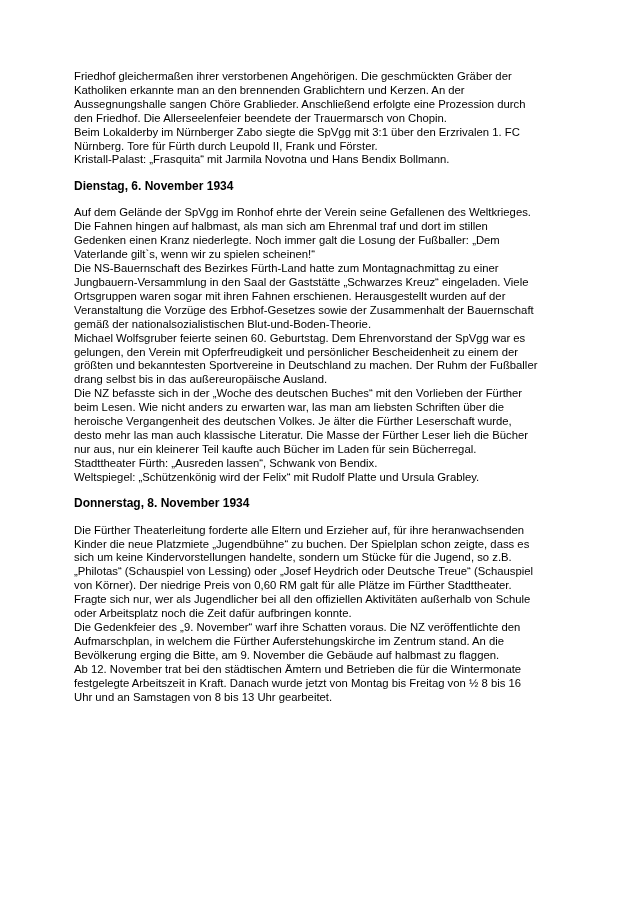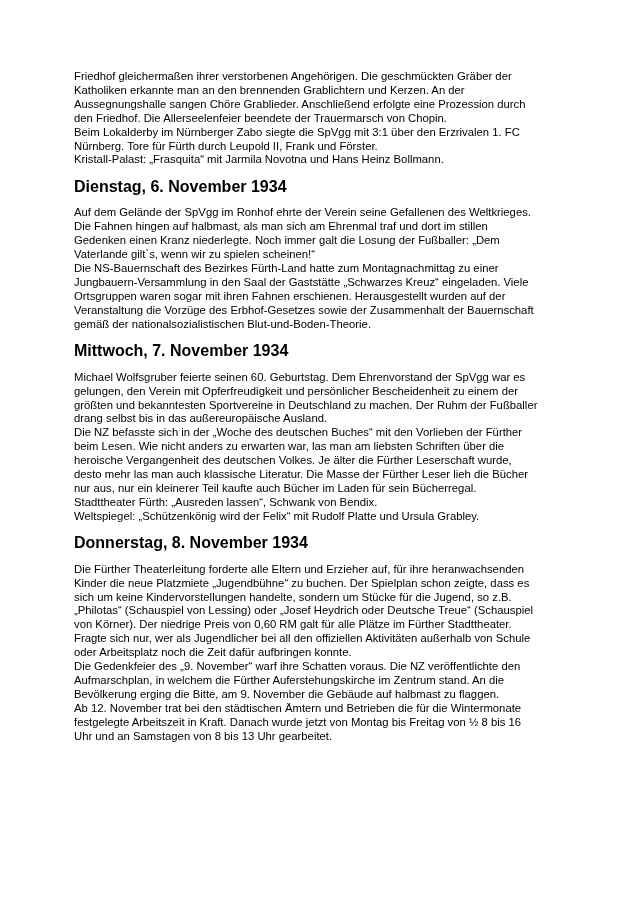--- a/index.html
+++ b/index.html
@@ -20,21 +20,21 @@
     font-family: "Liberation Sans", "DejaVu Sans", sans-serif;
     font-size: 11.3px;
     line-height: 13.9px;
     color: #000000;
   }
   .page p {
     margin: 0;
     white-space: pre;
   }
   .page h2 {
-    font-size: 16px;
+    font-size: 12px;
     line-height: 13.9px;
     font-weight: 700;
     margin: 12.6px 0;
     white-space: pre;
   }
   section {
     margin: 0;
     padding: 0;
   }
 </style>
@@ -43,38 +43,37 @@
 
 <div class="page">
 
   <section>
     <p>Friedhof gleichermaßen ihrer verstorbenen Angehörigen. Die geschmückten Gräber der
 Katholiken erkannte man an den brennenden Grablichtern und Kerzen. An der
 Aussegnungshalle sangen Chöre Grablieder. Anschließend erfolgte eine Prozession durch
 den Friedhof. Die Allerseelenfeier beendete der Trauermarsch von Chopin.</p>
     <p>Beim Lokalderby im Nürnberger Zabo siegte die SpVgg mit 3:1 über den Erzrivalen 1. FC
 Nürnberg. Tore für Fürth durch Leupold II, Frank und Förster.</p>
-    <p>Kristall-Palast: „Frasquita“ mit Jarmila Novotna und Hans Heinz Bollmann.</p>
+    <p>Kristall-Palast: „Frasquita“ mit Jarmila Novotna und Hans Bendix Bollmann.</p>
   </section>
 
   <section>
     <h2>Dienstag, 6. November 1934</h2>
     <p>Auf dem Gelände der SpVgg im Ronhof ehrte der Verein seine Gefallenen des Weltkrieges.
 Die Fahnen hingen auf halbmast, als man sich am Ehrenmal traf und dort im stillen
 Gedenken einen Kranz niederlegte. Noch immer galt die Losung der Fußballer: „Dem
 Vaterlande gilt`s, wenn wir zu spielen scheinen!“</p>
     <p>Die NS-Bauernschaft des Bezirkes Fürth-Land hatte zum Montagnachmittag zu einer
 Jungbauern-Versammlung in den Saal der Gaststätte „Schwarzes Kreuz“ eingeladen. Viele
 Ortsgruppen waren sogar mit ihren Fahnen erschienen. Herausgestellt wurden auf der
 Veranstaltung die Vorzüge des Erbhof-Gesetzes sowie der Zusammenhalt der Bauernschaft
 gemäß der nationalsozialistischen Blut-und-Boden-Theorie.</p>
   </section>
 
   <section>
-    <h2>Mittwoch, 7. November 1934</h2>
     <p>Michael Wolfsgruber feierte seinen 60. Geburtstag. Dem Ehrenvorstand der SpVgg war es
 gelungen, den Verein mit Opferfreudigkeit und persönlicher Bescheidenheit zu einem der
 größten und bekanntesten Sportvereine in Deutschland zu machen. Der Ruhm der Fußballer
 drang selbst bis in das außereuropäische Ausland.</p>
     <p>Die NZ befasste sich in der „Woche des deutschen Buches“ mit den Vorlieben der Fürther
 beim Lesen. Wie nicht anders zu erwarten war, las man am liebsten Schriften über die
 heroische Vergangenheit des deutschen Volkes. Je älter die Fürther Leserschaft wurde,
 desto mehr las man auch klassische Literatur. Die Masse der Fürther Leser lieh die Bücher
 nur aus, nur ein kleinerer Teil kaufte auch Bücher im Laden für sein Bücherregal.</p>
     <p>Stadttheater Fürth: „Ausreden lassen“, Schwank von Bendix.</p>

